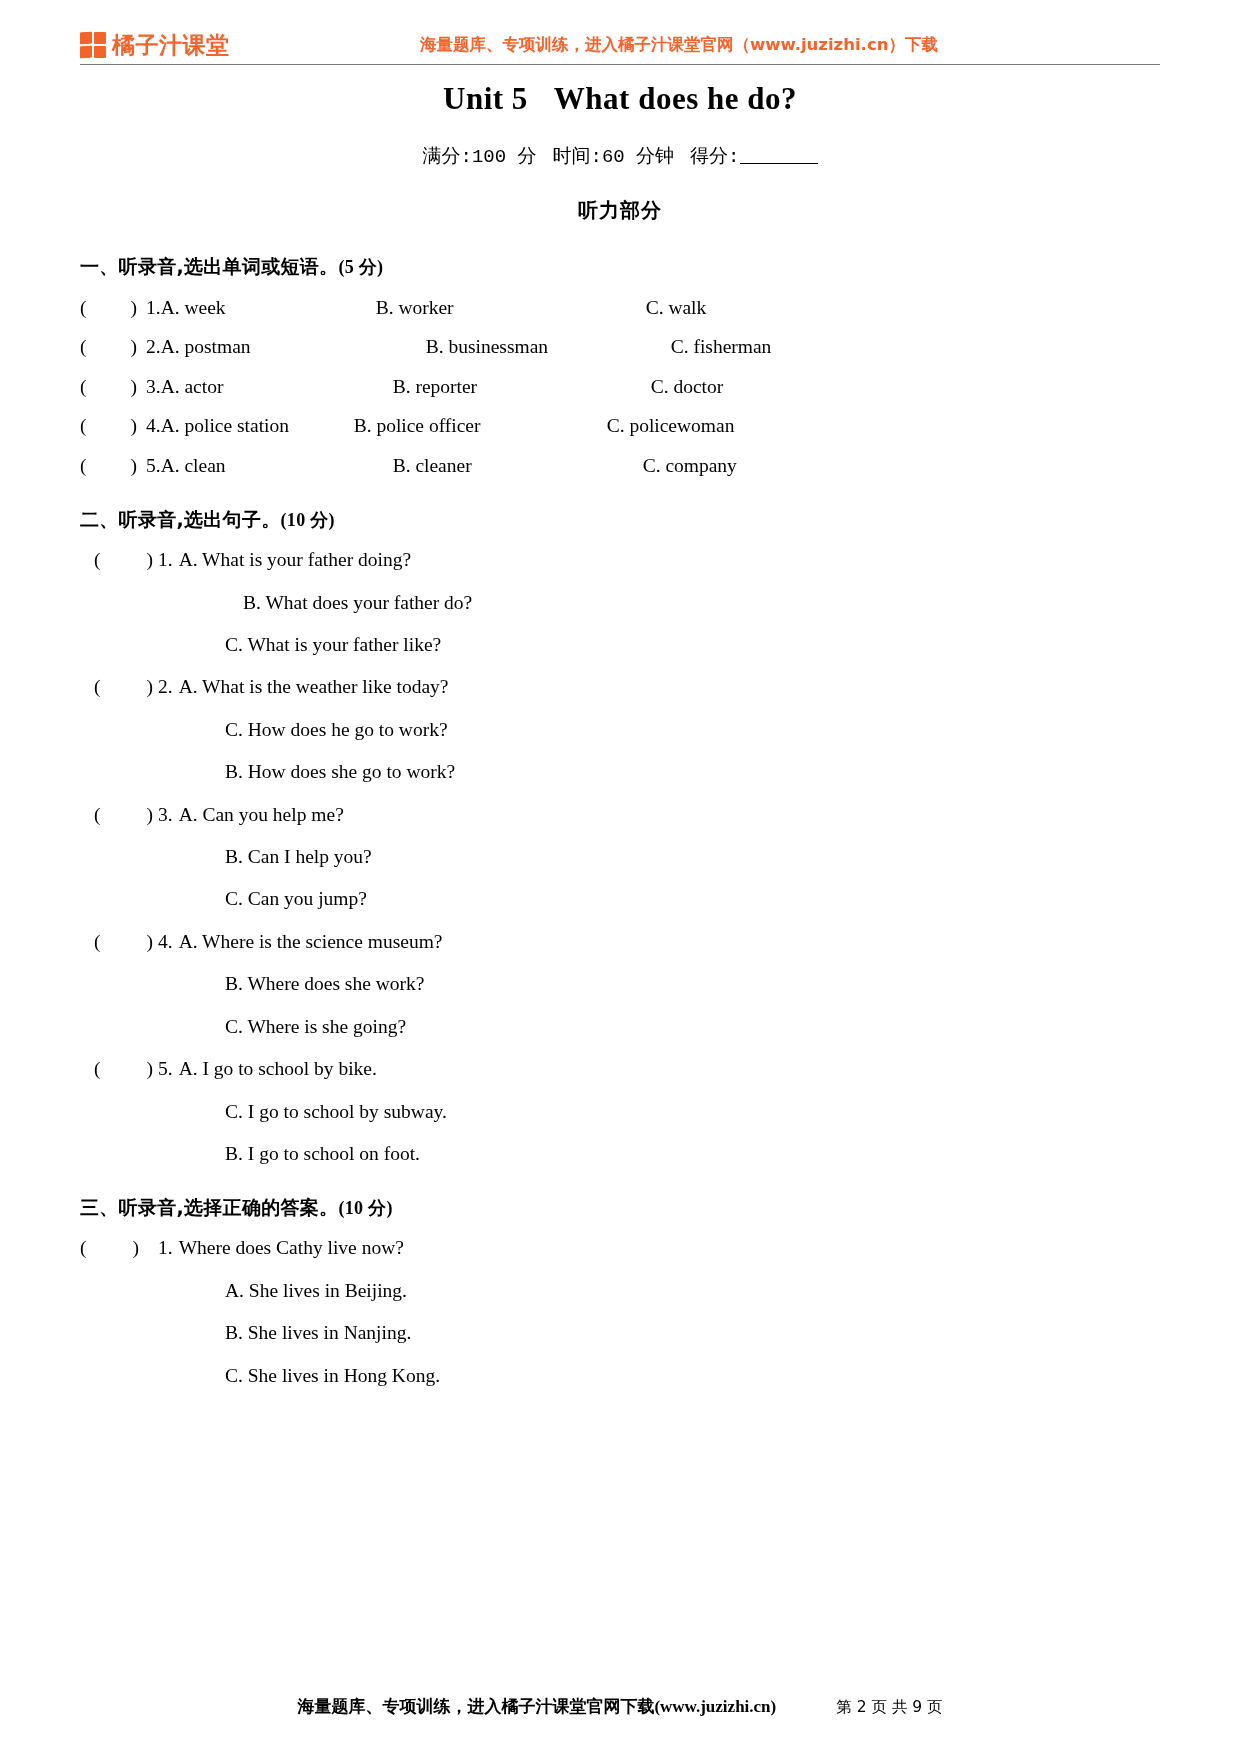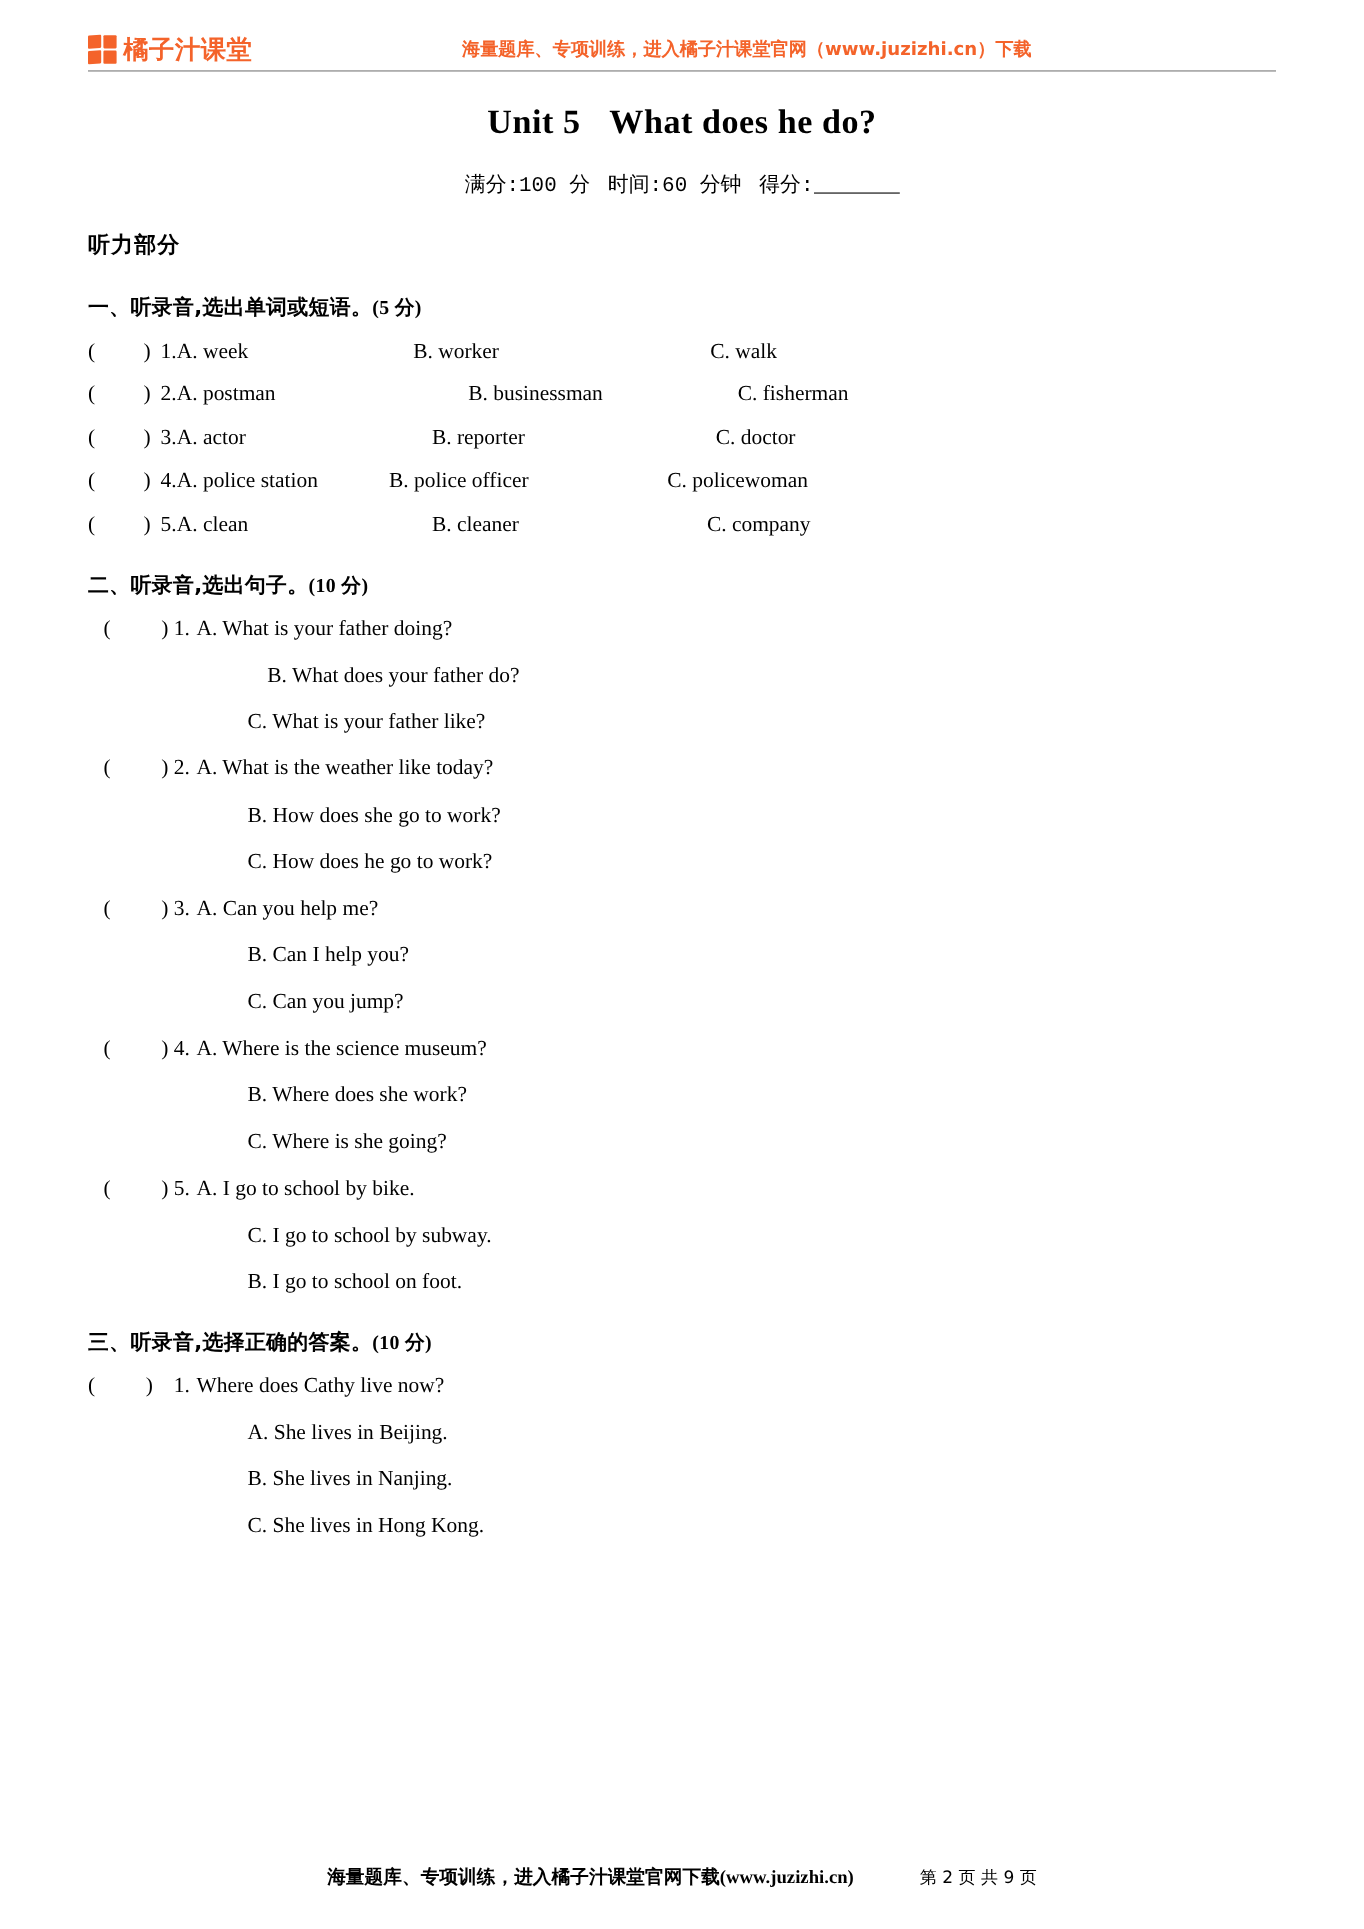--- a/index.html
+++ b/index.html
@@ -67,40 +67,40 @@
     border-bottom: 1.5px solid #7a7a7a;
     margin: 6px 0 0 0;
   }
 
   
   .doc-title {
     text-align: center;
     font-size: 31px;
     font-weight: bold;
     letter-spacing: 0.5px;
-    margin-top: 28px;
+    margin-top: 16px;
     font-family: "Liberation Serif", serif;
   }
   .doc-title .gap { display: inline-block; width: 26px; }
   .doc-meta {
     text-align: center;
     font-size: 19px;
     margin-top: 26px;
     font-family: Liberation Mono, monospace;
     white-space: nowrap;
   }
   .doc-meta .sp { display: inline-block; width: 16px; }
   .score-blank {
     display: inline-block;
     width: 78px;
     border-bottom: 1.6px solid #000;
     vertical-align: -2px;
   }
   .part-title {
-    text-align: left;
+    text-align: center;
     font-family: "DejaVu Sans", sans-serif;
     font-weight: bold;
     font-size: 20px;
     margin-top: 28px;
     letter-spacing: 1px;
   }
 
   
   .section-head {
     font-family: "DejaVu Sans", sans-serif;
@@ -274,24 +274,24 @@
       </div>
     </div>
 
     <div class="q-block">
       <div class="q-line">
         <span class="bracket2"><span class="lp">(</span>)</span>
           <span class="q-num">2.</span>
         <span class="opt" style="padding-left:6px">A. What is the weather like today?</span>
       </div>
       <div class="q-line">
+        <span class="opt ind-c">C. How does he go to work?</span>
+      </div>
+      <div class="q-line">
         <span class="opt ind-c">B. How does she go to work?</span>
-      </div>
-      <div class="q-line">
-        <span class="opt ind-c">C. How does he go to work?</span>
       </div>
     </div>
 
     <div class="q-block">
       <div class="q-line">
         <span class="bracket2"><span class="lp">(</span>)</span>
           <span class="q-num">3.</span>
         <span class="opt" style="padding-left:6px">A. Can you help me?</span>
       </div>
       <div class="q-line">

